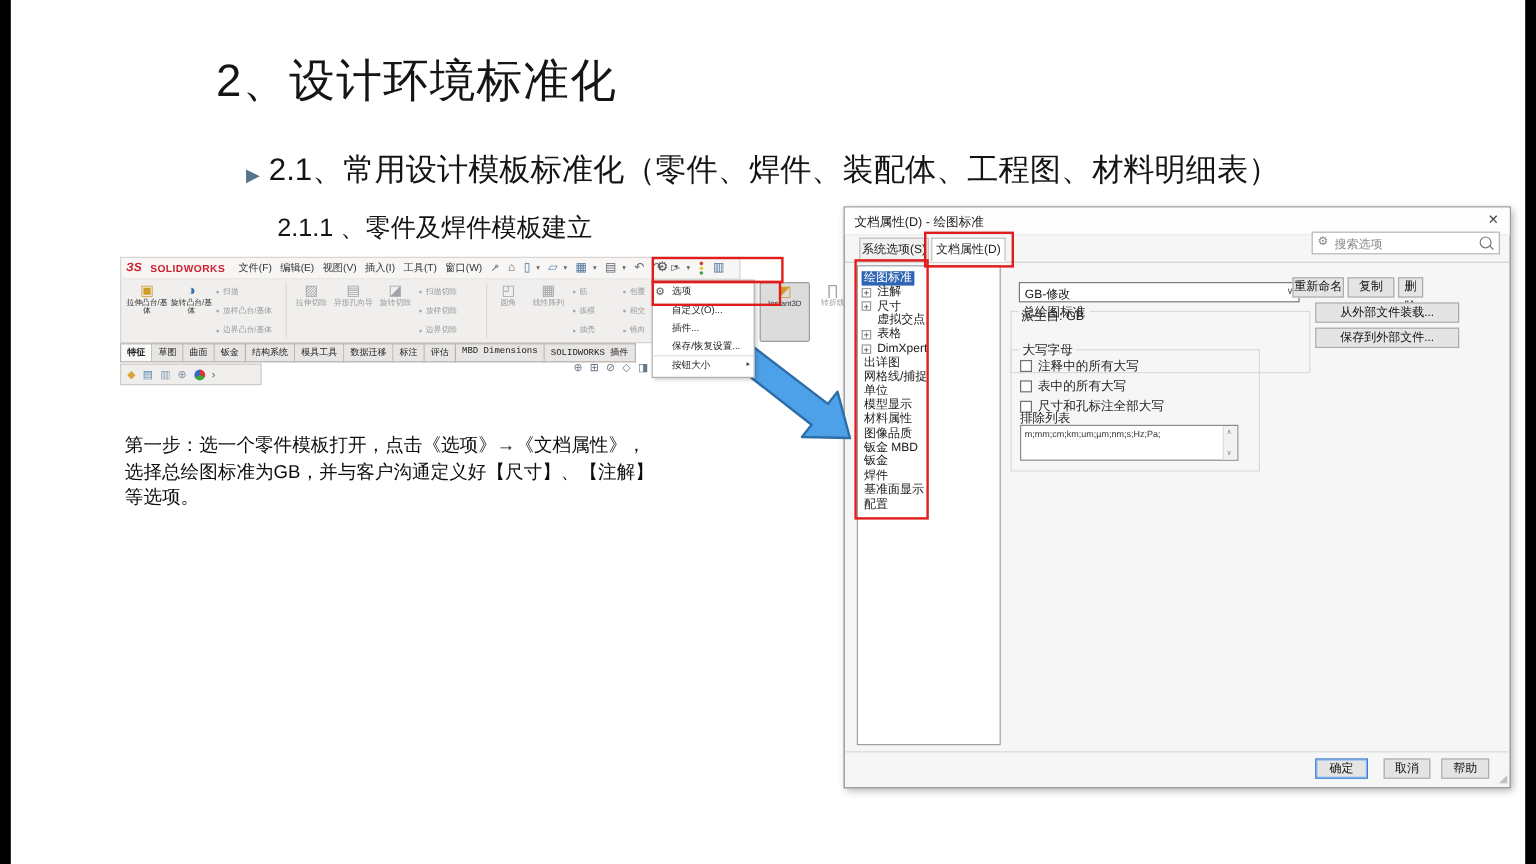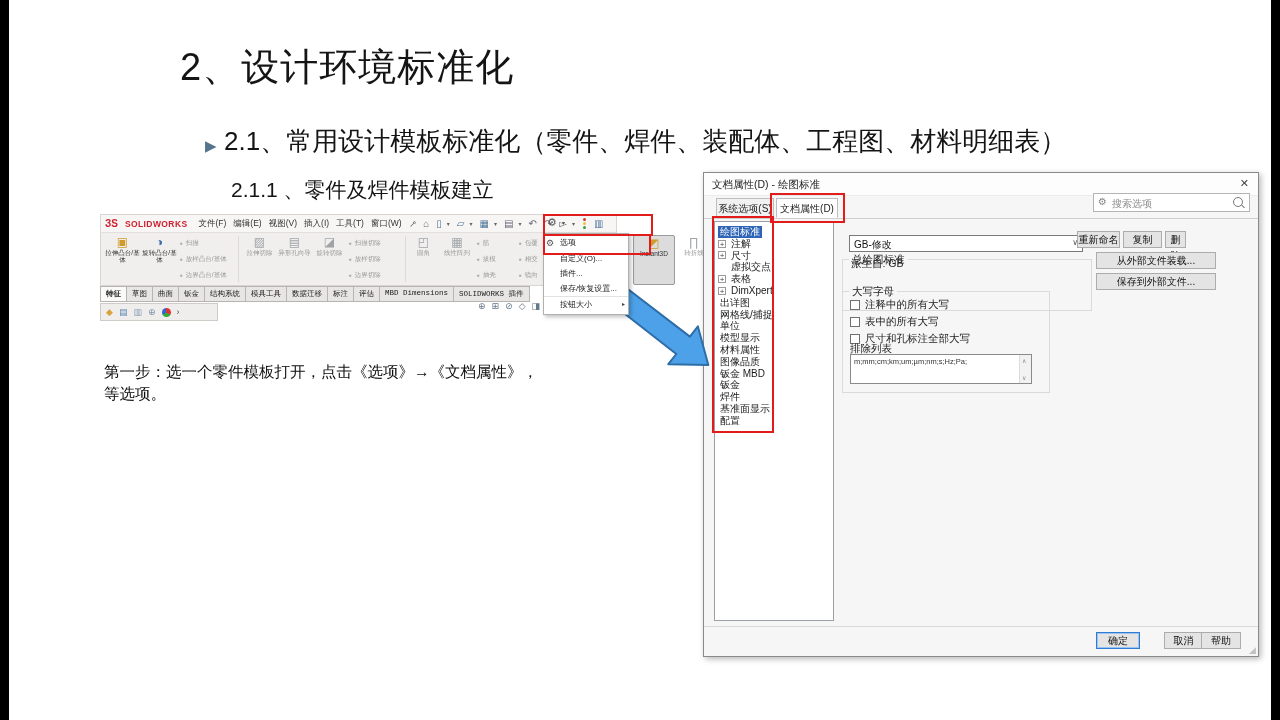--- a/index.html
+++ b/index.html
@@ -13,21 +13,21 @@
   .bullet1{left:224px;top:124px;font-size:26px;color:#141414;}
   .bullet2{left:231px;top:176px;font-size:21px;color:#141414;}
   .note{left:104px;top:361px;font-size:15.5px;line-height:21.5px;color:#0d0d0d;}
   
   .redbox{position:absolute;border:2px solid #e21b1b;z-index:40;pointer-events:none;}
   
   .sw{left:100px;top:214px;width:517px;height:108px;font-size:9px;}
   .sw-menu{position:absolute;left:0;top:0;width:517px;height:19px;background:#f7f6f5;
            border:1px solid #d8d5d2;border-bottom:1px solid #e2dfdc;display:flex;align-items:center;
            gap:7px;padding-left:4px;box-sizing:border-box;}
-  .sw-logo-mark{color:#cf1f2f;font-weight:bold;font-size:10px;}
+  .sw-logo-mark{color:#cf1f2f;font-weight:bold;font-style:italic;font-size:10px;}
   .sw-logo-text{color:#cf1f2f;font-weight:bold;font-size:8.5px;letter-spacing:.4px;margin-right:4px;}
   .sw-menu-item{font-size:8.5px;color:#333;}
   .pin{font-size:9px;color:#666;transform:rotate(-45deg);display:inline-block;}
   .qi{font-size:10px;color:#4b7399;}
   .qi.gray{color:#667;}
   .caret{font-size:6px;color:#666;margin-left:-2px;}
   .traffic{display:inline-flex;flex-direction:column;gap:1px;margin:0 1px;}
   .traffic i{width:3px;height:3px;border-radius:50%;display:block;}
   .sw-ribbon{position:absolute;left:0;top:19px;width:517px;height:53px;background:#f1efed;
              border:1px solid #d8d5d2;border-top:none;box-sizing:border-box;}
@@ -115,20 +115,21 @@
 
 <div class="edge" style="left:0;"></div>
 <div class="edge" style="right:0;"></div>
 
 <div class="abs slide-title">2、设计环境标准化</div>
 <div class="abs bullet-tri">▶</div>
 <div class="abs bullet1">2.1、常用设计模板标准化（零件、焊件、装配体、工程图、材料明细表）</div>
 <div class="abs bullet2">2.1.1 、零件及焊件模板建立</div>
 <div class="abs note">
   <div>第一步：选一个零件模板打开，点击《选项》→《文档属性》，</div>
+  <div>选择总绘图标准为GB，并与客户沟通定义好【尺寸】、【注解】</div>
   <div>等选项。</div>
 </div>
 
 <div class="abs sw">
   <div class="sw-menu">
     <span class="sw-logo-mark">ЗS</span>
       <span class="sw-logo-text">SOLIDWORKS</span>
     <span class="sw-menu-item">文件(F)</span>
     <span class="sw-menu-item">编辑(E)</span>
     <span class="sw-menu-item">视图(V)</span>
@@ -428,19 +429,19 @@
   <div class="exbox">
     <span class="extext">m;mm;cm;km;um;µm;nm;s;Hz;Pa;</span>
     <span class="sb">
       <span style="top:2px;">∧</span>
       <span style="bottom:2px;">∨</span>
     </span>
   </div>
 
   <div class="footline"></div>
   <div class="wbtn focus" style="left:392px;top:459px;width:44px;">确定</div>
-  <div class="wbtn" style="left:449px;top:459px;width:39px;margin-left:11px;">取消</div>
+  <div class="wbtn" style="left:449px;top:459px;width:39px;">取消</div>
   <div class="wbtn" style="left:497px;top:459px;width:40px;">帮助</div>
   <div class="grip">◢</div>
 
   <div class="redbox" style="left:66px;top:20px;width:71px;height:26px;"></div>
   <div class="redbox" style="left:8px;top:43px;width:58px;height:213px;"></div>
 </div>
 
 </body></html>

